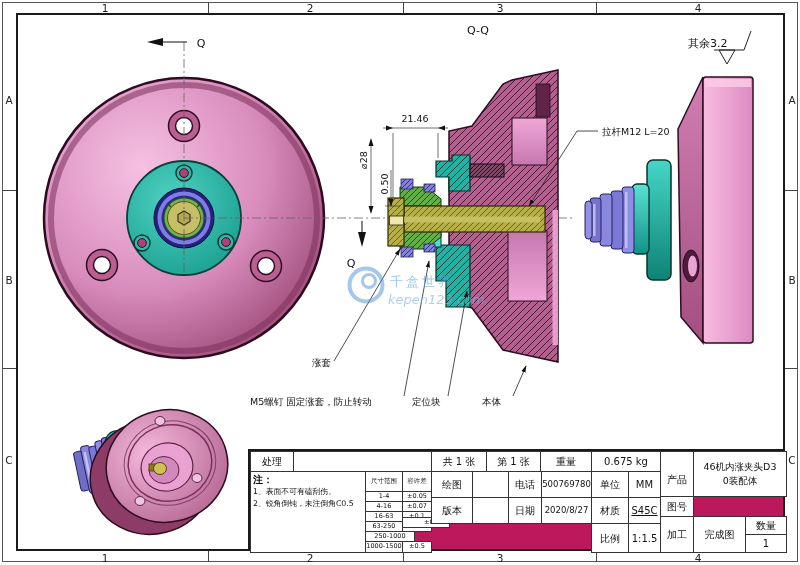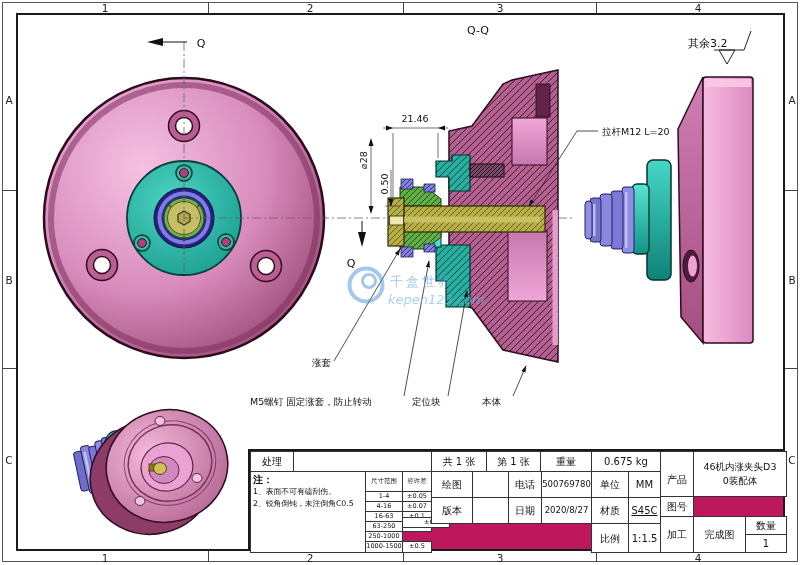--- a/index.html
+++ b/index.html
@@ -321,21 +321,21 @@
   <div class="tb tol" style="left:115px;top:20px;width:38px;height:21px;">尺寸范围</div>
   <div class="tb tol" style="left:152px;top:20px;width:30px;height:21px;">容许差</div>
   <div class="tb tol" style="left:115px;top:40px;width:38px;height:11px;">1-4</div>
   <div class="tb tol" style="left:152px;top:40px;width:30px;height:11px;text-align:right;">±0.05</div>
   <div class="tb tol" style="left:115px;top:50px;width:38px;height:11px;">4-16</div>
   <div class="tb tol" style="left:152px;top:50px;width:30px;height:11px;">±0.07</div>
   <div class="tb tol" style="left:115px;top:60px;width:38px;height:11px;">16-63</div>
   <div class="tb tol" style="left:152px;top:60px;width:30px;height:11px;">±0.1</div>
   <div class="tb tol" style="left:115px;top:70px;width:38px;height:11px;">63-250</div>
   <div class="tb tol" style="left:152px;top:70px;width:30px;height:11px;">±0.2</div>
-  <div class="tb tol" style="left:115px;top:80px;width:38px;height:11px;">250-1000</div>
+  <div class="tb tol" style="left:115px;top:80px;width:50px;height:11px;">250-1000</div>
   <div class="tb tol" style="left:152px;top:66px;width:48px;height:11px;padding-left:12px;">±0.3</div>
   <div class="tb tol" style="left:115px;top:90px;width:38px;height:12px;">1000-1500</div>
   <div class="tb tol" style="left:152px;top:90px;width:30px;height:12px;">±0.5</div>
 
   <div class="tb" style="left:181px;top:20px;width:42px;height:27px;">绘图</div>
   <div class="tb" style="left:222px;top:20px;width:37px;height:27px;"></div>
   <div class="tb" style="left:258px;top:20px;width:34px;height:27px;">电话</div>
   <div class="tb small" style="left:291px;top:20px;width:51px;height:27px;">15007697808</div>
   <div class="tb" style="left:341px;top:20px;width:38px;height:27px;">单位</div>
   <div class="tb" style="left:378px;top:20px;width:33px;height:27px;">MM</div>

